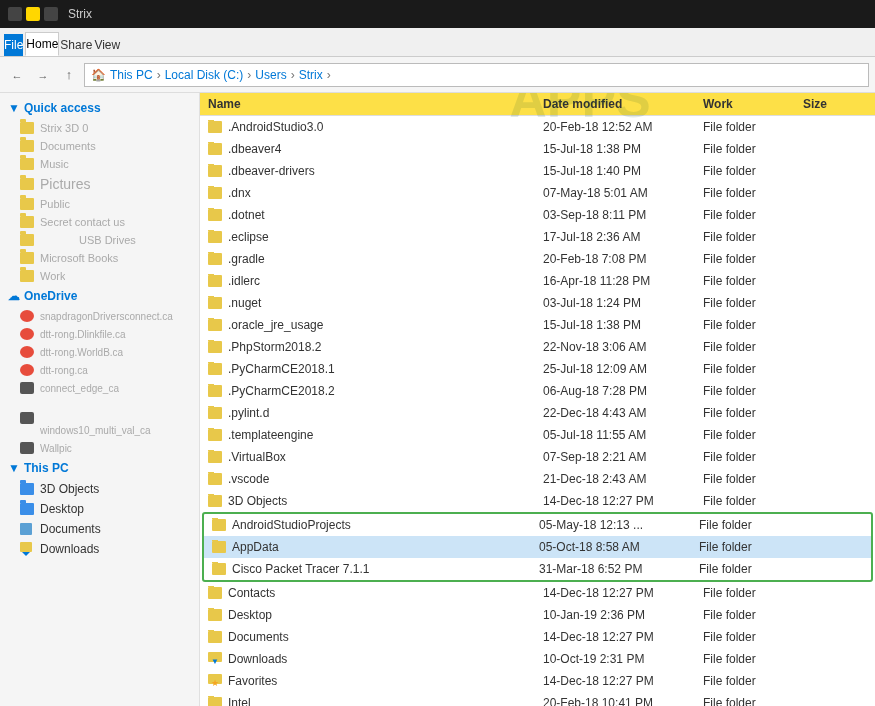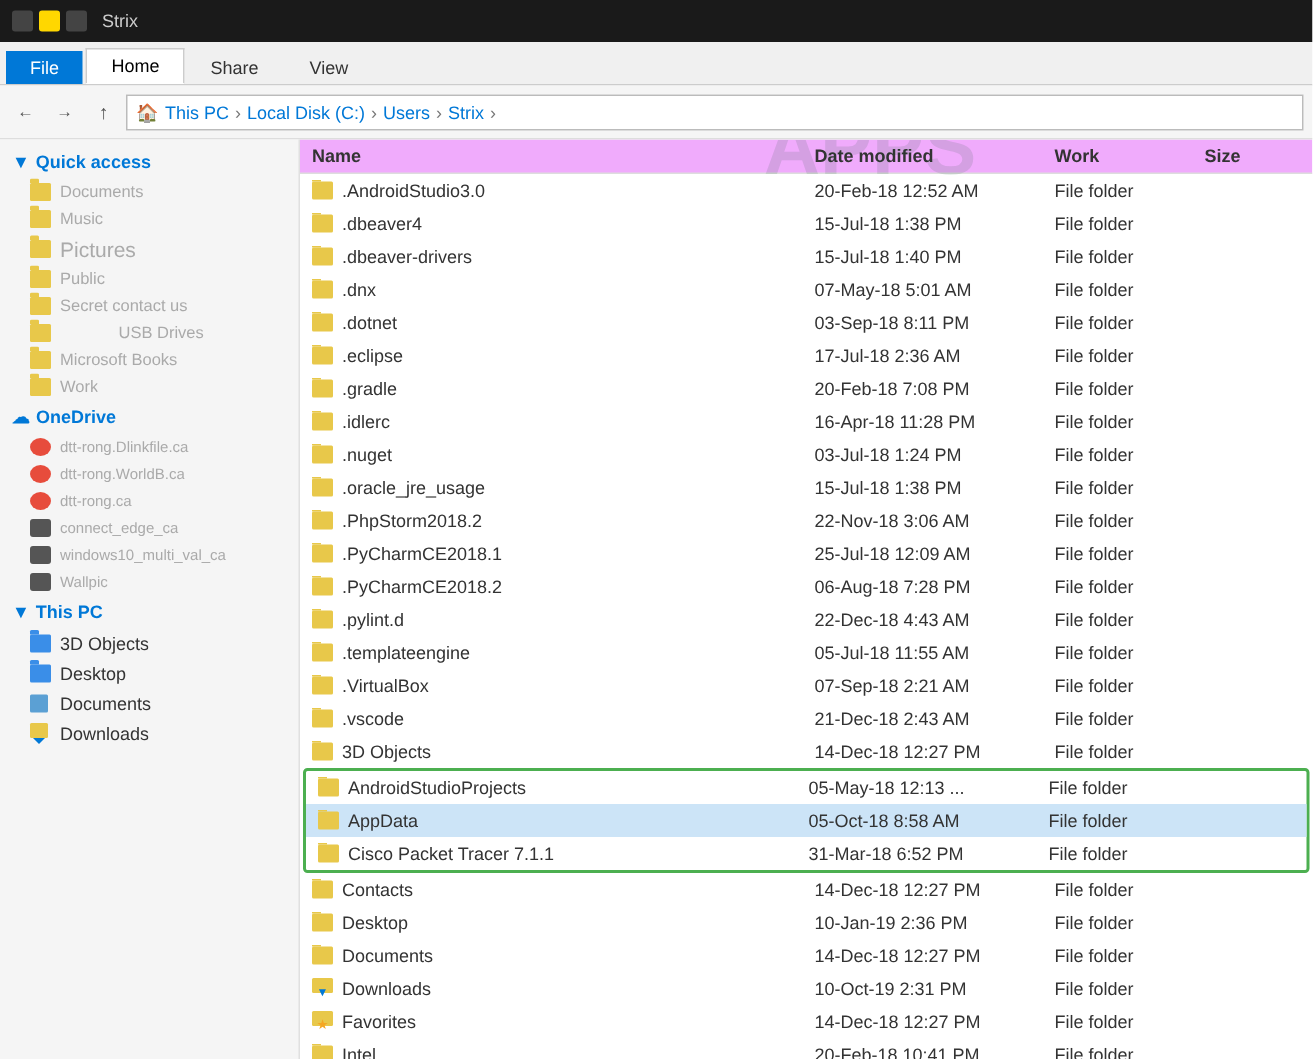--- a/index.html
+++ b/index.html
@@ -27,21 +27,21 @@
       border-bottom: 1px solid #ccc;
     }
     .ribbon-tabs {
       display: flex;
       height: 28px;
       align-items: flex-end;
       padding: 0 4px;
       background: #f0f0f0;
     }
     .ribbon-tab {
-      padding: 4px 16px;
+      padding: 4px 0;
       font-size: 12px;
       cursor: pointer;
       border: 1px solid transparent;
       border-bottom: none;
       text-align: right;
     }
     .ribbon-tab.active {
       background: #fff;
       border-color: #ccc;
       border-bottom: 1px solid #fff;
@@ -130,21 +130,21 @@
     .content-area {
       flex: 1;
       display: flex;
       flex-direction: column;
       overflow: hidden;
     }
 
     
     .file-list-header {
       display: flex;
-      background: #f0abfc;
+      background: #fde047;
       border-bottom: 1px solid #ddd;
       padding: 4px 0;
       font-size: 12px;
       font-weight: 600;
       color: #333;
     }
     .col-name { flex: 1; padding: 0 8px; }
     .col-date { width: 160px; padding: 0 8px; }
     .col-type { width: 100px; padding: 0 8px; }
     .col-size { width: 80px; padding: 0 8px; }
@@ -245,20 +245,24 @@
 <div class="main-layout">
 
   <div class="sidebar">
 
     <div class="sidebar-section-header">
       <span>▼</span>
       <span>Quick access</span>
     </div>
     <div class="sidebar-item">
       <div class="folder-icon-sm"></div>
+      <span class="sidebar-item-label" style="font-size:11px;color:#aaa;">Strix 3D 0</span>
+    </div>
+    <div class="sidebar-item">
+      <div class="folder-icon-sm"></div>
       <span class="sidebar-item-label" style="font-size:11px;color:#aaa;">Documents</span>
     </div>
     <div class="sidebar-item">
       <div class="folder-icon-sm"></div>
       <span class="sidebar-item-label" style="font-size:11px;color:#aaa;">Music</span>
     </div>
     <div class="sidebar-item">
       <div class="folder-icon-sm"></div>
       <span class="sidebar-item-label" style="font-size:14px;color:#aaa;">Pictures</span>
     </div>
@@ -282,37 +286,41 @@
       <div class="folder-icon-sm"></div>
       <span class="sidebar-item-label" style="font-size:11px;color:#aaa;">Work</span>
     </div>
 
     <div class="sidebar-section-header">
       <span style="color:#0078d7;">☁</span>
       <span>OneDrive</span>
     </div>
     <div class="sidebar-item">
       <div style="width:14px;height:12px;background:#e74c3c;border-radius:50%;flex-shrink:0;"></div>
+      <span class="sidebar-item-label" style="font-size:10px;color:#aaa;">snapdragonDriversconnect.ca</span>
+    </div>
+    <div class="sidebar-item">
+      <div style="width:14px;height:12px;background:#e74c3c;border-radius:50%;flex-shrink:0;"></div>
       <span class="sidebar-item-label" style="font-size:10px;color:#aaa;">dtt-rong.Dlinkfile.ca</span>
     </div>
     <div class="sidebar-item">
       <div style="width:14px;height:12px;background:#e74c3c;border-radius:50%;flex-shrink:0;"></div>
       <span class="sidebar-item-label" style="font-size:10px;color:#aaa;">dtt-rong.WorldB.ca</span>
     </div>
     <div class="sidebar-item">
       <div style="width:14px;height:12px;background:#e74c3c;border-radius:50%;flex-shrink:0;"></div>
       <span class="sidebar-item-label" style="font-size:10px;color:#aaa;">dtt-rong.ca</span>
     </div>
     <div class="sidebar-item">
       <div style="width:14px;height:12px;background:#555;border-radius:2px;flex-shrink:0;"></div>
       <span class="sidebar-item-label" style="font-size:10px;color:#aaa;">connect_edge_ca</span>
     </div>
     <div class="sidebar-item">
       <div style="width:14px;height:12px;background:#555;border-radius:2px;flex-shrink:0;"></div>
-      <span class="sidebar-item-label" style="font-size:10px;color:#aaa;">windows10_multi_val_ca</span>
+      <span class="sidebar-item-label" style="font-size:10px;color:#aaa;margin-top:25px;">windows10_multi_val_ca</span>
     </div>
     <div class="sidebar-item">
       <div style="width:14px;height:12px;background:#555;border-radius:2px;flex-shrink:0;"></div>
       <span class="sidebar-item-label" style="font-size:10px;color:#aaa;">Wallpic</span>
     </div>
 
     <div class="sidebar-section-header">
       <span>▼</span>
       <span>This PC</span>
     </div>

